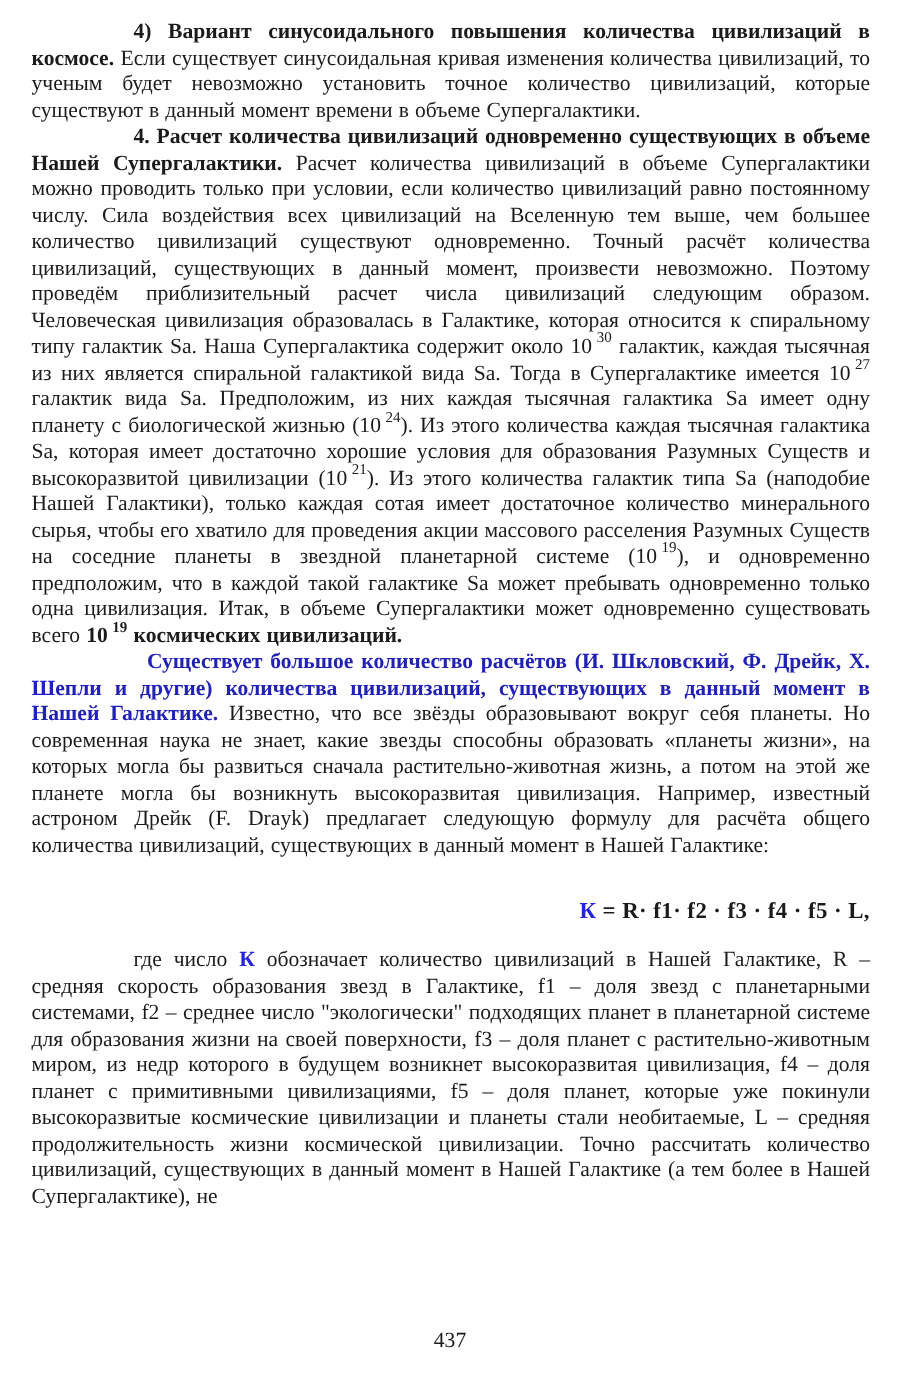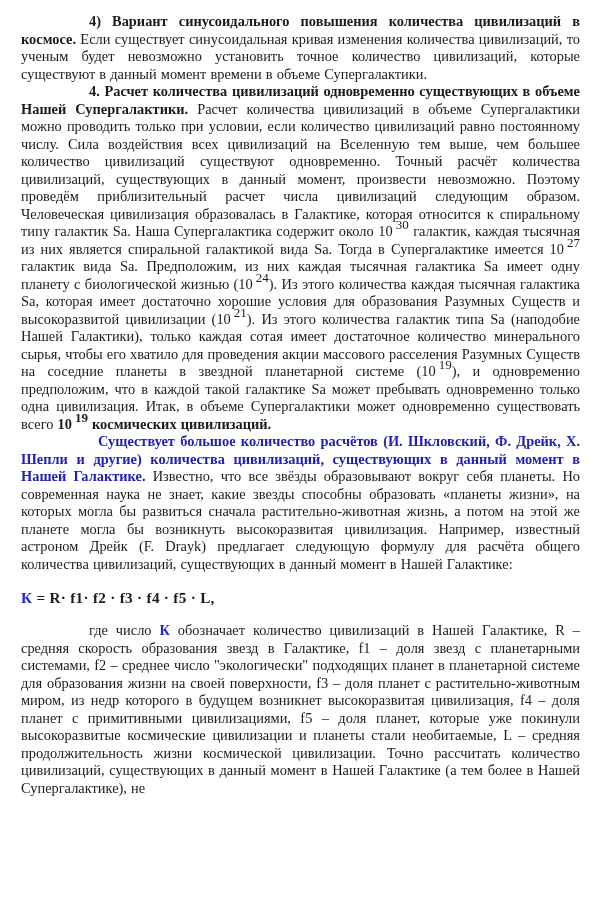--- a/index.html
+++ b/index.html
@@ -24,29 +24,29 @@
     line-height: 17.5px;
     text-align: justify;
     text-indent: 68px;
     word-spacing: 0.5px;
   }
   .gap-before { margin-top: 17.5px; }
   .b { font-weight: 700; }
   .blue { color: var(--heading-blue, #2121b5); margin-left: 9px; }
   .kblue { color: var(--formula-blue, #2424e0); }
   sup.exp {
-    font-size: 13px;
+    font-size: 10px;
     line-height: 0;
     margin-left: 3px;
     position: relative;
     top: -1px;
   }
   p.formula {
-    margin: 16px 0 15px 0;
-    text-align: left;
+    margin: 26px 0 15px 0;
+    text-align: right;
     text-indent: 0;
     font-weight: 700;
     font-size: 15.2px;
     letter-spacing: 0.3px;
   }
   .page-number {
     position: absolute;
     left: 0; right: 0;
     bottom: 13px;
     text-align: center;
@@ -64,13 +64,14 @@
     <p class="para gap-before"><span class="b">4. Расчет количества цивилизаций одновременно существующих в объеме Нашей Супергалактики.</span><span> Расчет количества цивилизаций в объеме Супергалактики можно проводить только при условии, если количество цивилизаций равно постоянному числу. Сила воздействия всех цивилизаций на Вселенную тем выше, чем большее количество цивилизаций существуют одновременно. Точный расчёт количества цивилизаций, существующих в данный момент, произвести невозможно. Поэтому проведём приблизительный расчет числа цивилизаций следующим образом. Человеческая цивилизация образовалась в Галактике, которая относится к спиральному типу галактик Sa. Наша Супергалактика содержит около 10</span><sup class="exp">30</sup><span> галактик, каждая тысячная из них является спиральной галактикой вида Sa. Тогда в Супергалактике имеется 10</span><sup class="exp">27</sup><span> галактик вида Sa. Предположим, из них каждая тысячная галактика Sa имеет одну планету с биологической жизнью (10</span><sup class="exp">24</sup><span>). Из этого количества каждая тысячная галактика Sa, которая имеет достаточно хорошие условия для образования Разумных Существ и высокоразвитой цивилизации (10</span><sup class="exp">21</sup><span>). Из этого количества галактик типа Sa (наподобие Нашей Галактики), только каждая сотая имеет достаточное количество минерального сырья, чтобы его хватило для проведения акции массового расселения Разумных Существ на соседние планеты в звездной планетарной системе (10</span><sup class="exp">19</sup><span>), и одновременно предположим, что в каждой такой галактике Sa может пребывать одновременно только одна цивилизация. Итак, в объеме Супергалактики может одновременно существовать всего </span><span class="b">10</span><sup class="exp b">19</sup><span class="b"> космических цивилизаций.</span></p>
 
     <p class="para"><span class="b blue">Существует большое количество расчётов (И. Шкловский, Ф. Дрейк, Х. Шепли и другие) количества цивилизаций, существующих в данный момент в Нашей Галактике.</span><span> Известно, что все звёзды образовывают вокруг себя планеты. Но современная наука не знает, какие звезды способны образовать «планеты жизни», на которых могла бы развиться сначала растительно-животная жизнь, а потом на этой же планете могла бы возникнуть высокоразвитая цивилизация. Например, известный астроном Дрейк (F. Drayk) предлагает следующую формулу для расчёта общего количества цивилизаций, существующих в данный момент в Нашей Галактике:</span></p>
 
     <p class="formula"><span class="kblue">К</span><span> = R· f1· f2 · f3 · f4 · f5 · L,</span></p>
 
     <p class="para"><span>где число </span><span class="b kblue">К</span><span> обозначает количество цивилизаций в Нашей Галактике, R – средняя скорость образования звезд в Галактике, f1 – доля звезд с планетарными системами, f2 – среднее число "экологически" подходящих планет в планетарной системе для образования жизни на своей поверхности, f3 – доля планет с растительно-животным миром, из недр которого в будущем возникнет высокоразвитая цивилизация, f4 – доля планет с примитивными цивилизациями, f5 – доля планет, которые уже покинули высокоразвитые космические цивилизации и планеты стали необитаемые, L – средняя продолжительность жизни космической цивилизации. Точно рассчитать количество цивилизаций, существующих в данный момент в Нашей Галактике (а тем более в Нашей Супергалактике), не</span></p>
 
   </div>
 
+  <div class="page-number">437</div>
 </div>
 
 </body></html>

